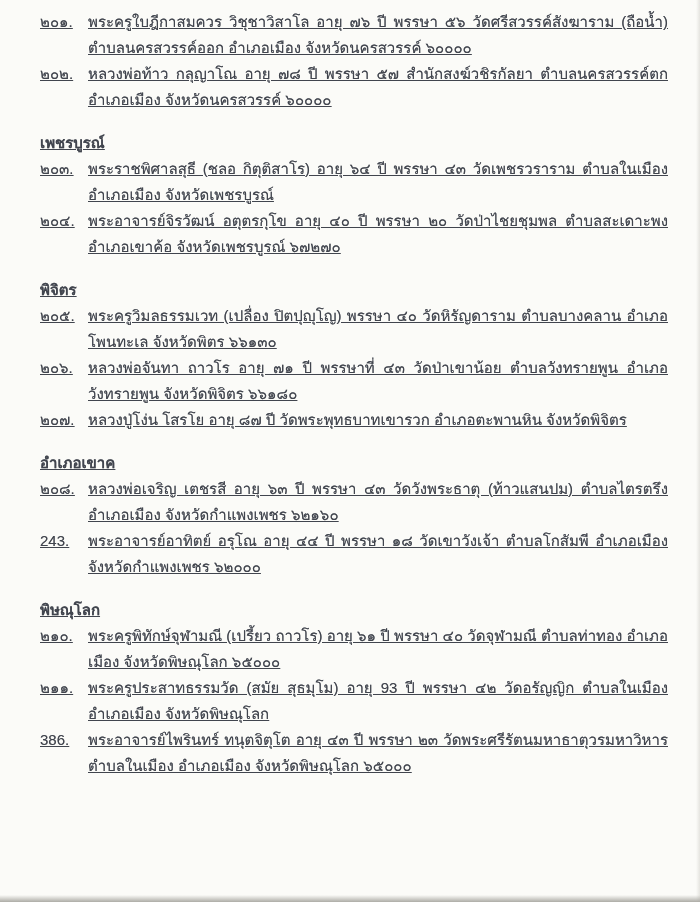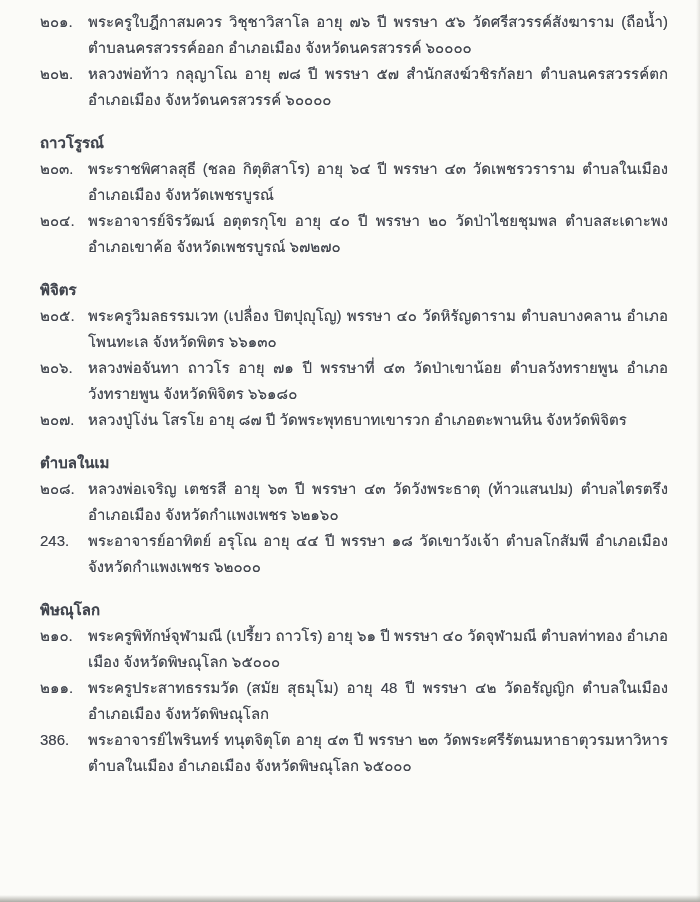--- a/index.html
+++ b/index.html
@@ -8,20 +8,21 @@
     height: 902px;
     background: #fbfbf8;
     font-family: "Liberation Sans", sans-serif;
     color: #41454e;
     overflow: hidden;
     position: relative;
   }
   .page {
     padding: 9px 32px 0 40px;
     text-shadow: 0 0 0.5px rgba(62,66,76,0.55);
+    text-decoration: underline;
   }
   .section { margin: 0; }
   .section-header {
     font-weight: bold;
     font-size: 15px;
     line-height: 26px;
     margin-top: 17px;
   }
   .entry {
     display: flex;
@@ -59,21 +60,21 @@
       <span class="num">๒๐๑.</span>
       <span class="body">พระครูใบฎีกาสมควร วิชุชาวิสาโล อายุ ๗๖ ปี พรรษา ๕๖ วัดศรีสวรรค์สังฆาราม (ถือน้ำ) ตำบลนครสวรรค์ออก อำเภอเมือง จังหวัดนครสวรรค์ ๖๐๐๐๐</span>
     </div>
     <div class="entry">
       <span class="num">๒๐๒.</span>
       <span class="body">หลวงพ่อท้าว กลุญาโณ อายุ ๗๘ ปี พรรษา ๕๗ สำนักสงฆ์วชิรกัลยา ตำบลนครสวรรค์ตก อำเภอเมือง จังหวัดนครสวรรค์ ๖๐๐๐๐</span>
     </div>
   </div>
 
   <div class="section">
-    <div class="section-header">ถาวโรูรณ์</div>
+    <div class="section-header">เพชรบูรณ์</div>
     <div class="entry">
       <span class="num">๒๐๓.</span>
       <span class="body">พระราชพิศาลสุธี (ชลอ กิตุติสาโร) อายุ ๖๔ ปี พรรษา ๔๓ วัดเพชรวราราม ตำบลในเมือง อำเภอเมือง จังหวัดเพชรบูรณ์</span>
     </div>
     <div class="entry">
       <span class="num">๒๐๔.</span>
       <span class="body">พระอาจารย์จิรวัฒน์ อตุตรกุโข อายุ ๔๐ ปี พรรษา ๒๐ วัดป่าไชยชุมพล ตำบลสะเดาะพง อำเภอเขาค้อ จังหวัดเพชรบูรณ์ ๖๗๒๗๐</span>
     </div>
   </div>
 
@@ -87,40 +88,40 @@
       <span class="num">๒๐๖.</span>
       <span class="body">หลวงพ่อจันทา ถาวโร อายุ ๗๑ ปี พรรษาที่ ๔๓ วัดป่าเขาน้อย ตำบลวังทรายพูน อำเภอวังทรายพูน จังหวัดพิจิตร ๖๖๑๘๐</span>
     </div>
     <div class="entry">
       <span class="num">๒๐๗.</span>
       <span class="body">หลวงปู่โง่น โสรโย อายุ ๘๗ ปี วัดพระพุทธบาทเขารวก อำเภอตะพานหิน จังหวัดพิจิตร</span>
     </div>
   </div>
 
   <div class="section">
-    <div class="section-header">ตำบลในเม</div>
+    <div class="section-header">อำเภอเขาค</div>
     <div class="entry">
       <span class="num">๒๐๘.</span>
       <span class="body">หลวงพ่อเจริญ เตชรสี อายุ ๖๓ ปี พรรษา ๔๓ วัดวังพระธาตุ (ท้าวแสนปม) ตำบลไตรตรึง อำเภอเมือง จังหวัดกำแพงเพชร ๖๒๑๖๐</span>
     </div>
     <div class="entry">
       <span class="num">243.</span>
       <span class="body">พระอาจารย์อาทิตย์ อรุโณ อายุ ๔๔ ปี พรรษา ๑๘ วัดเขาวังเจ้า ตำบลโกสัมพี อำเภอเมือง จังหวัดกำแพงเพชร ๖๒๐๐๐</span>
     </div>
   </div>
 
   <div class="section">
     <div class="section-header">พิษณุโลก</div>
     <div class="entry">
       <span class="num">๒๑๐.</span>
       <span class="body">พระครูพิทักษ์จุฬามณี (เปรี้ยว ถาวโร) อายุ ๖๑ ปี พรรษา ๔๐ วัดจุฬามณี ตำบลท่าทอง อำเภอเมือง จังหวัดพิษณุโลก ๖๕๐๐๐</span>
     </div>
     <div class="entry">
       <span class="num">๒๑๑.</span>
-      <span class="body">พระครูประสาทธรรมวัด (สมัย สุธมุโม) อายุ 48 ปี พรรษา ๔๒ วัดอรัญญิก ตำบลในเมือง อำเภอเมือง จังหวัดพิษณุโลก</span>
+      <span class="body">พระครูประสาทธรรมวัด (สมัย สุธมุโม) อายุ 93 ปี พรรษา ๔๒ วัดอรัญญิก ตำบลในเมือง อำเภอเมือง จังหวัดพิษณุโลก</span>
     </div>
     <div class="entry">
       <span class="num">386.</span>
       <span class="body">พระอาจารย์ไพรินทร์ ทนุตจิตุโต อายุ ๔๓ ปี พรรษา ๒๓ วัดพระศรีรัตนมหาธาตุวรมหาวิหาร ตำบลในเมือง อำเภอเมือง จังหวัดพิษณุโลก ๖๕๐๐๐</span>
     </div>
   </div>
 
 
 </div>
 

